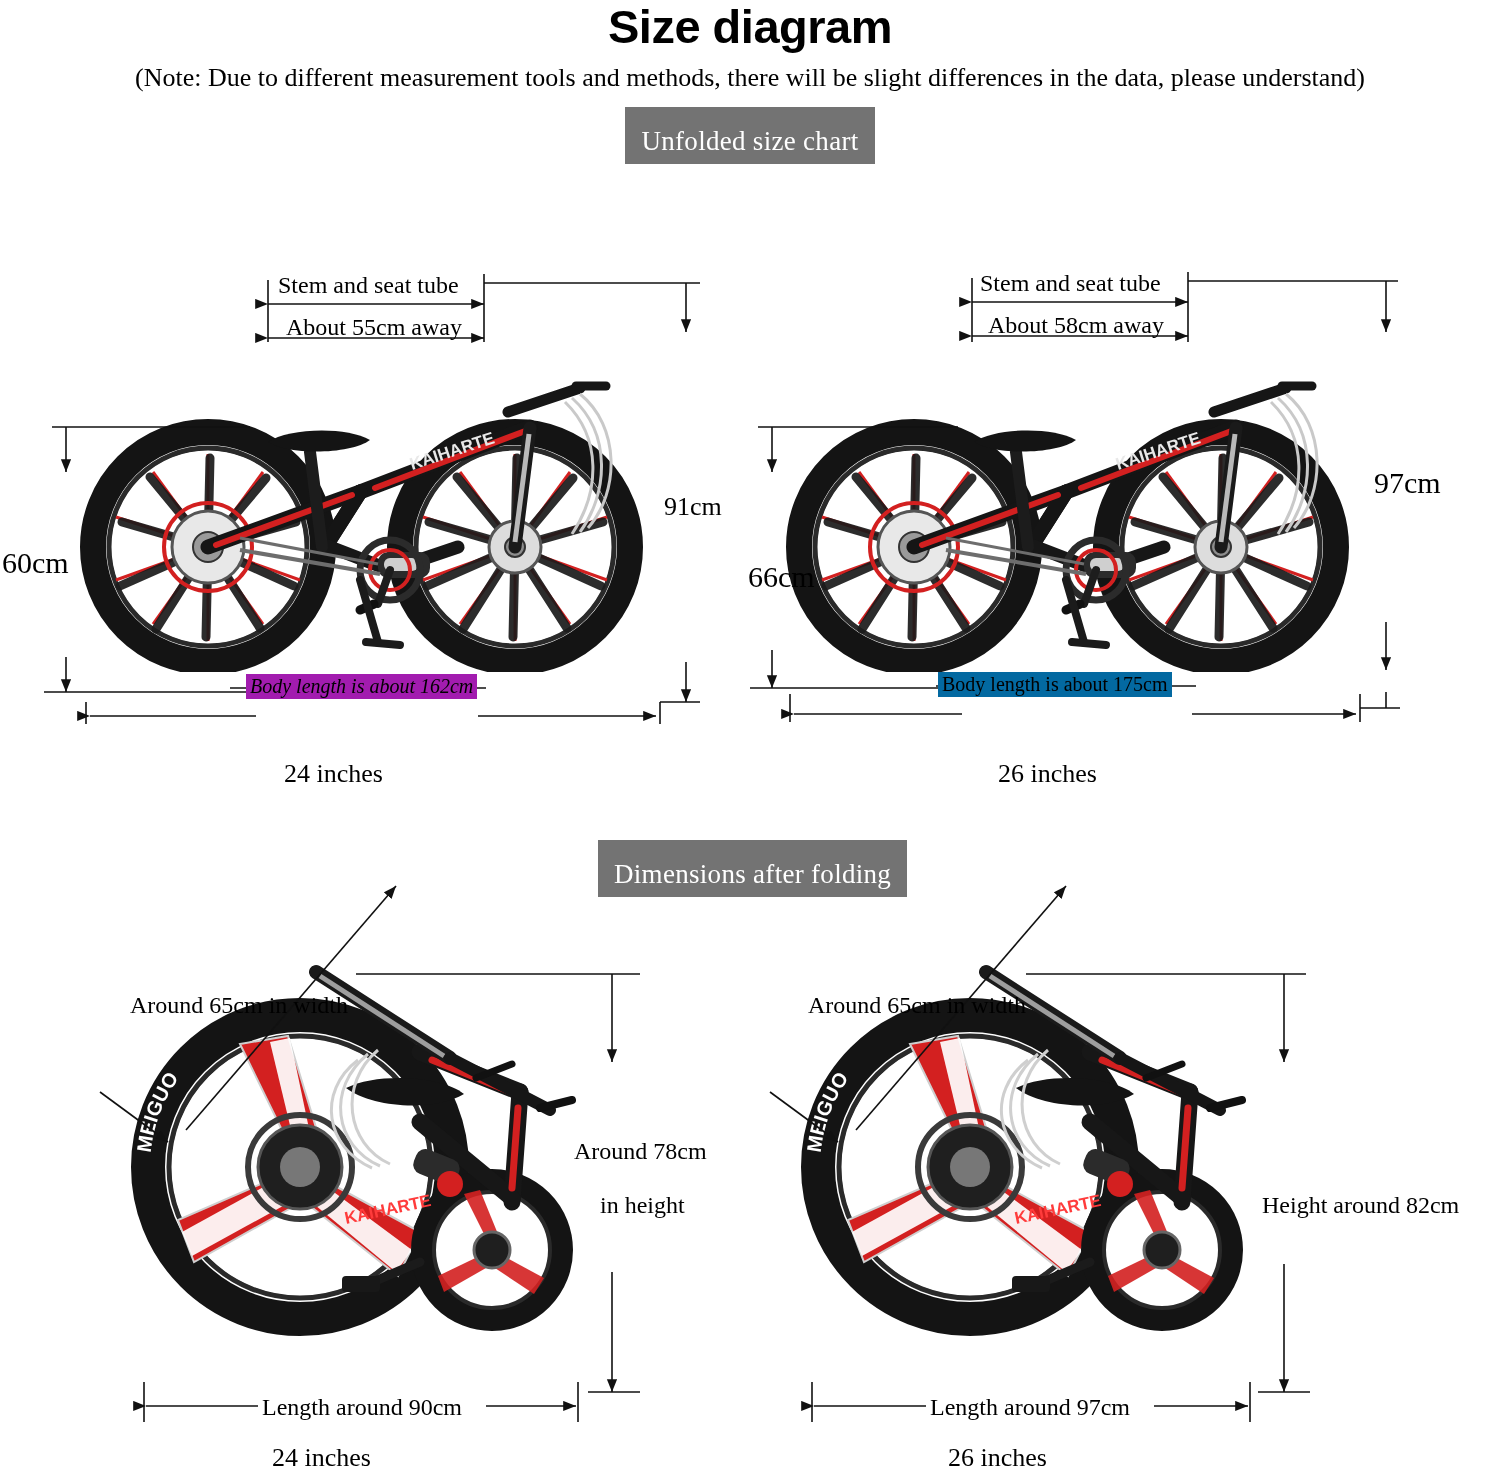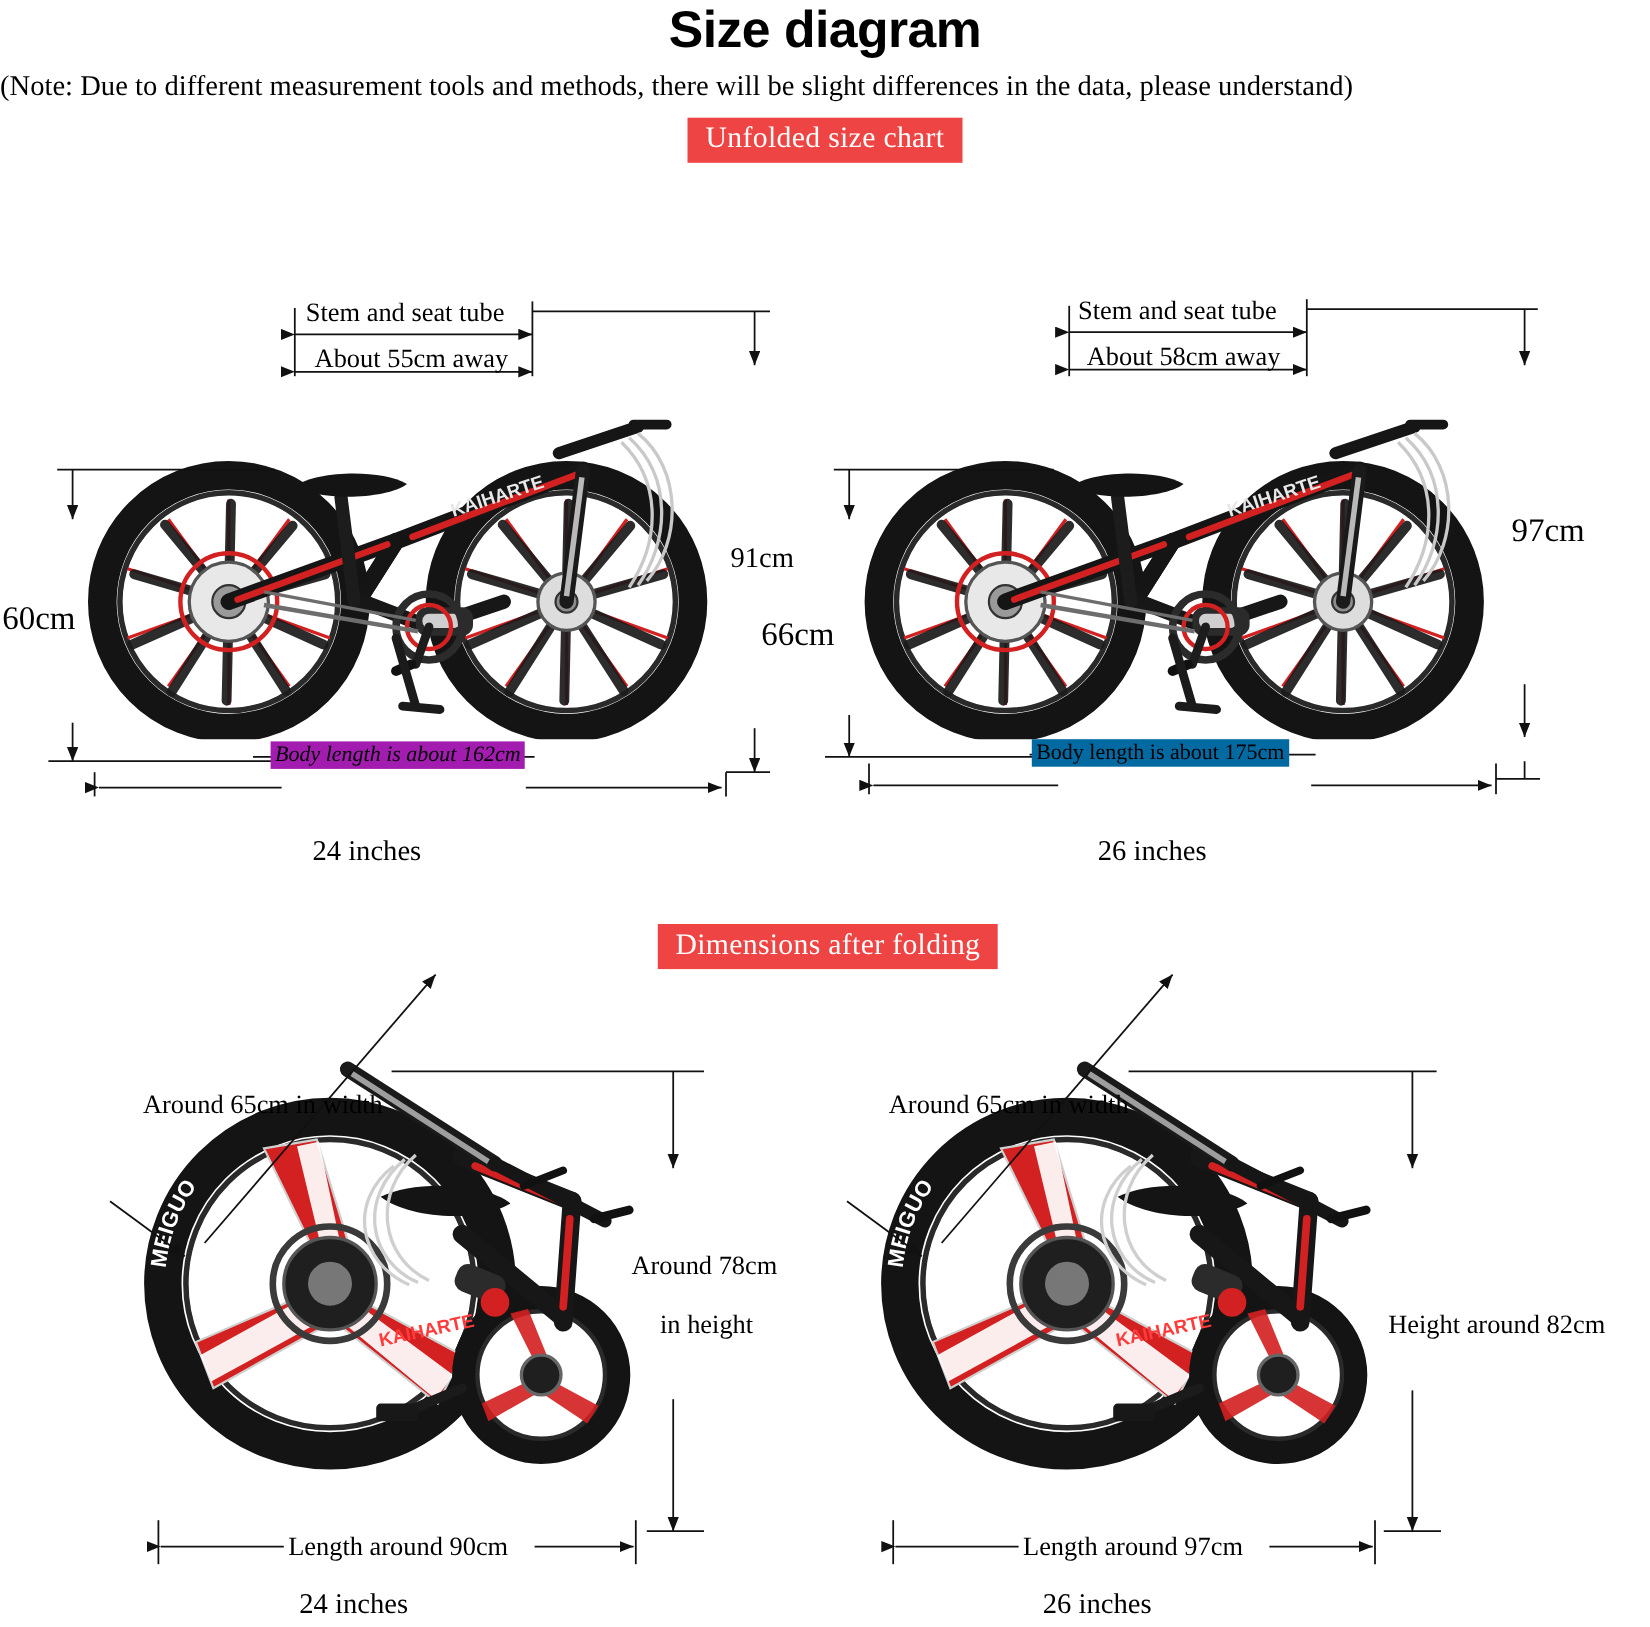--- a/index.html
+++ b/index.html
@@ -20,30 +20,31 @@
   .title {
     text-align: center;
     font-family: "Liberation Sans", sans-serif;
     font-weight: bold;
     font-size: 47px;
     letter-spacing: -0.5px;
     margin: 2px 0 0 0;
     line-height: 1.05;
   }
   .note {
+    text-align: center;
     font-size: 26px;
     margin-top: 12px;
     font-family: "Liberation Serif", serif;
   }
   .badge-wrap { display: flex; justify-content: center; margin-top: 14px; }
   .badge {
-    background: #ef4444;
+    background: #737373;
     color: #ffffff;
     font-size: 27px;
-    padding: 4px 16px 7px 16px;
+    padding: 20px 16px 7px 16px;
     line-height: 1.1;
     letter-spacing: 0.3px;
     white-space: nowrap;
   }
 
   
   .lbl {
     position: absolute;
     font-family: "Liberation Serif", serif;
     white-space: nowrap;
@@ -367,21 +368,21 @@
   <div class="lbl s24" style="left:278px; top:268px;">Stem and seat tube</div>
   <div class="lbl s24" style="left:286px; top:310px;">About 55cm away</div>
   <div class="lbl s26" style="left:664px; top:489px;font-family:Liberation Serif, serif;">91cm</div>
   <div class="lbl s30" style="left:2px; top:525px;margin-top:17px;">60cm</div>
   <div class="lbl s20" style="left:246px; top:672px; background:#a21caf; padding:0 4px;font-style:italic;">Body length is about 162cm</div>
   <div class="lbl s34" style="left:284px; top:746px;">24 inches</div>
 
   <div class="lbl s24" style="left:980px; top:266px;">Stem and seat tube</div>
   <div class="lbl s24" style="left:988px; top:308px;">About 58cm away</div>
   <div class="lbl s30" style="left:1374px; top:462px;">97cm</div>
-  <div class="lbl s30" style="left:692px; top:556px;text-align:center;">66cm</div>
+  <div class="lbl s30" style="left:748px; top:556px;text-align:center;">66cm</div>
   <div class="lbl s20" style="left:938px; top:670px; background:#0369a1; padding:0 4px;">Body length is about 175cm</div>
   <div class="lbl s34" style="left:998px; top:746px;">26 inches</div>
 
   <div class="secbadge-wrap">
     <div class="badge">Dimensions after folding</div>
   </div>
 
   <div class="lbl s24" style="left:130px; top:988px;">Around 65cm in width</div>
   <div class="lbl s24" style="left:574px; top:1134px;">Around 78cm</div>
   <div class="lbl s24" style="left:600px; top:1188px;">in height</div>

